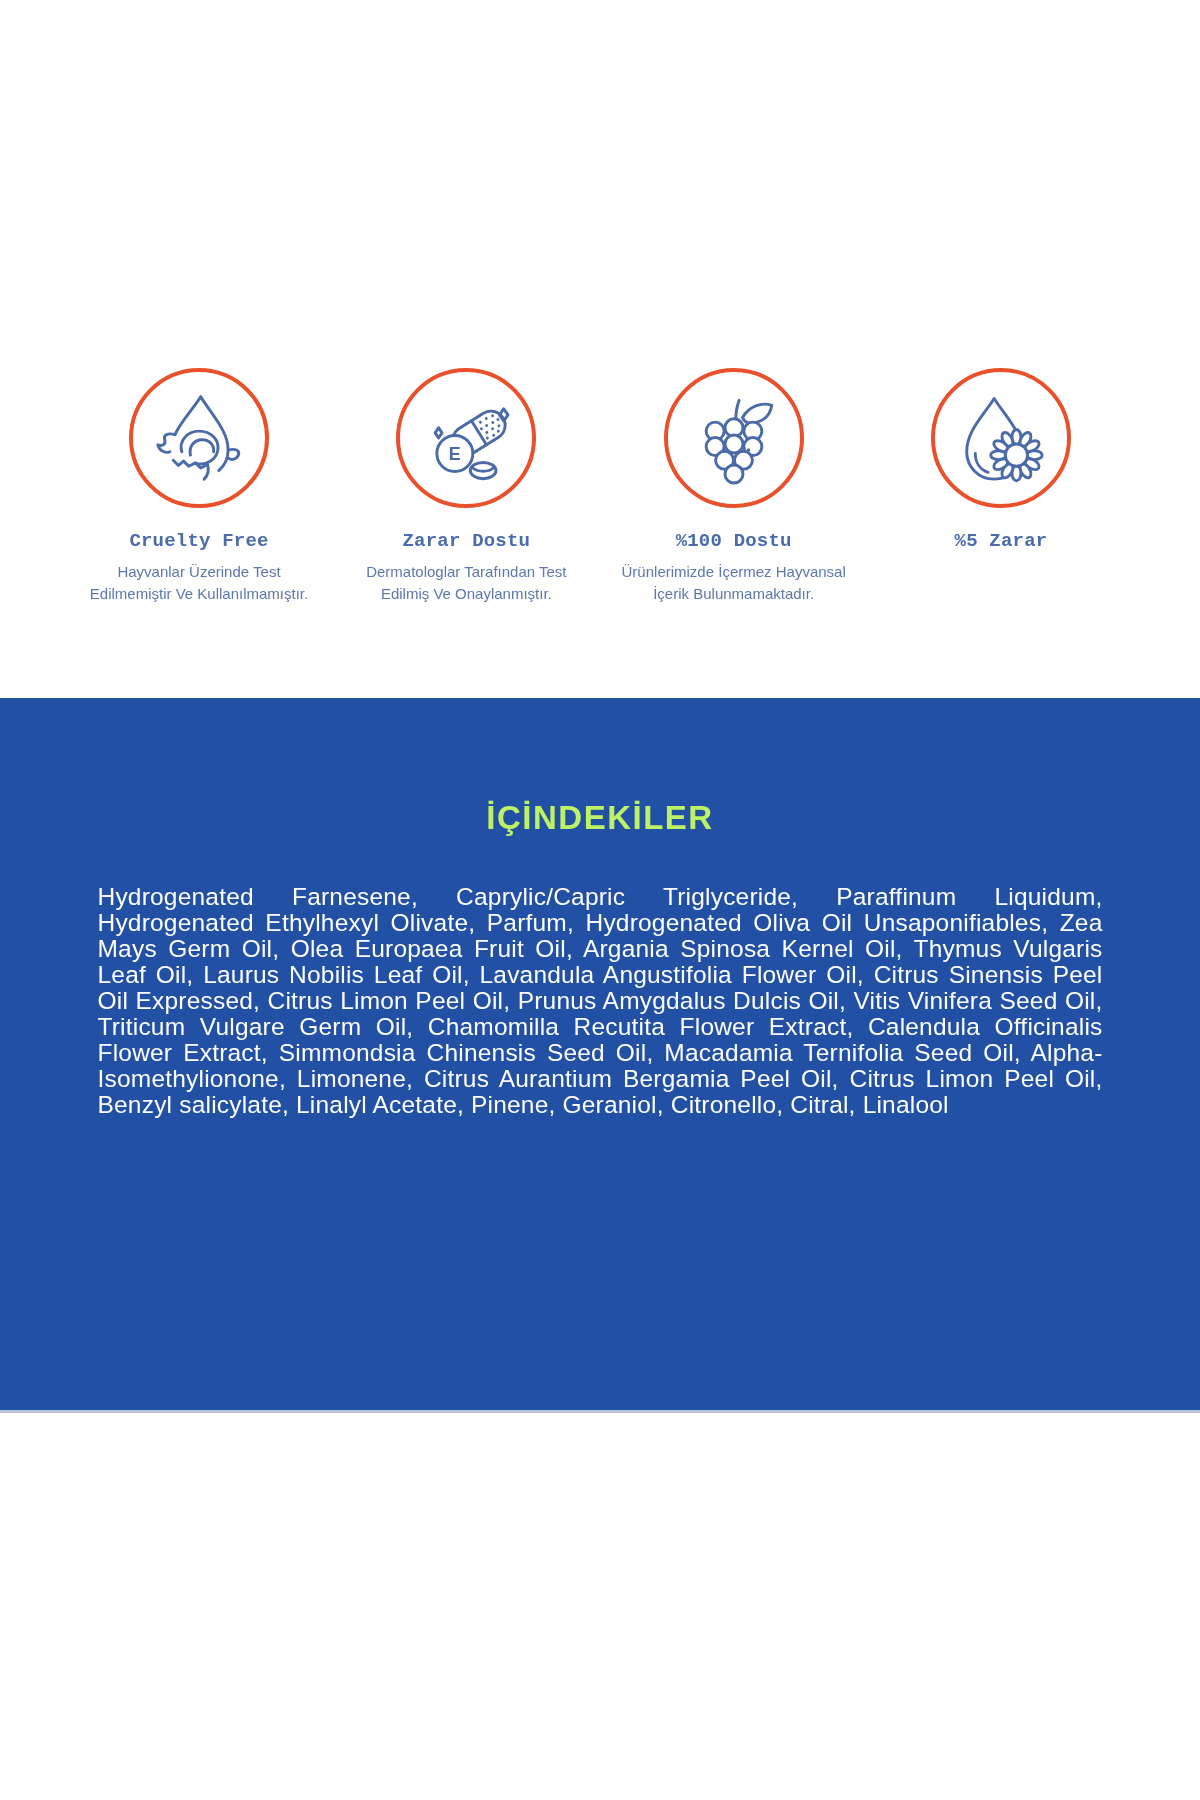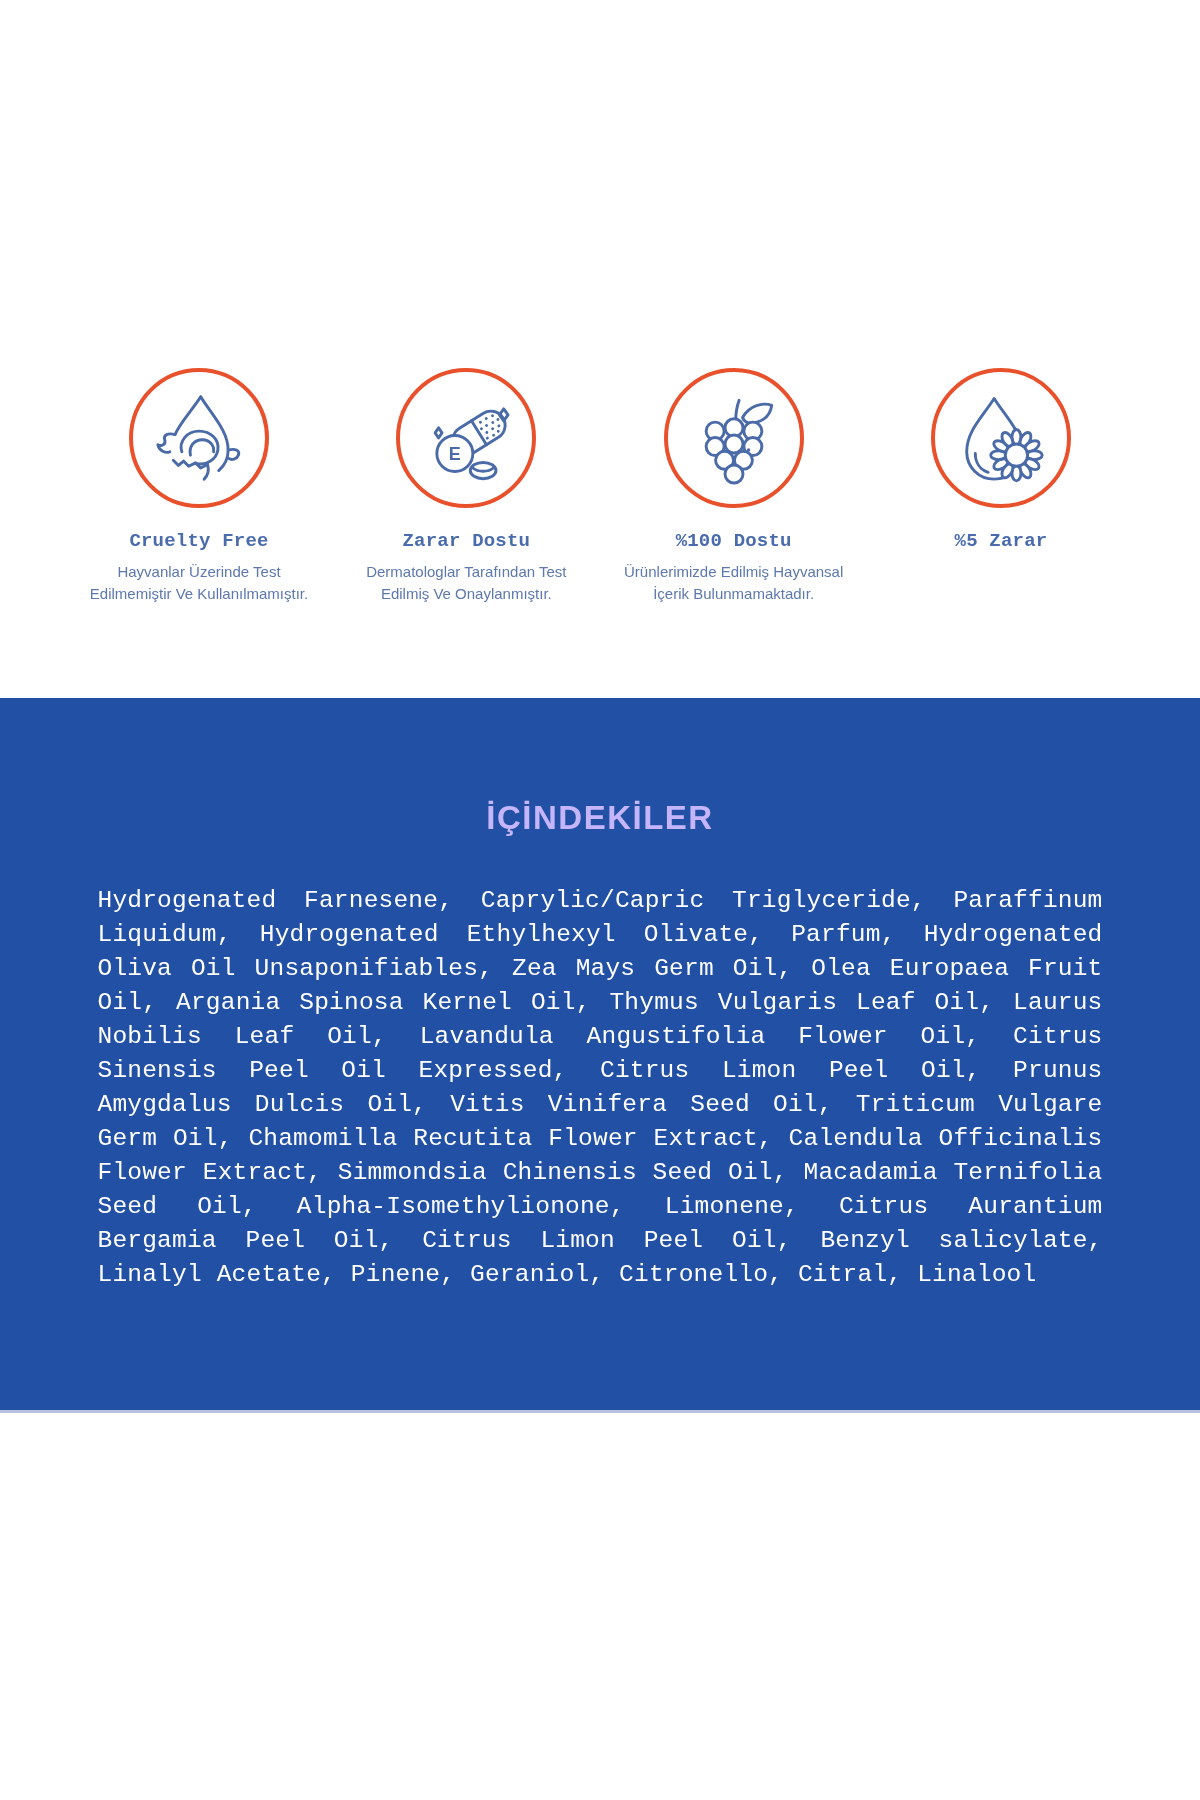--- a/index.html
+++ b/index.html
@@ -56,35 +56,34 @@
   .ingredients {
     margin-top: 93px;
     width: 1200px;
     height: 715px;
     background: #2150a5;
     border-bottom: 3px solid #b7c3de;
   }
   .ingredients-title {
     padding-top: 100px;
     text-align: center;
-    color: #c4b5fd;
+    color: #bef264;
     font-size: 33px;
     font-weight: bold;
     letter-spacing: 1.5px;
     line-height: 40px;
   }
   .ingredients-text {
     width: 1005px;
     margin: 46px auto 0 auto;
     color: #ffffff;
     font-size: 24.5px;
-    line-height: 34px;
+    line-height: 26px;
     text-align: justify;
     letter-spacing: 0.2px;
-    font-family: Liberation Mono, monospace;
   }
 
   .icon-stroke { stroke: #4a6ba8; fill: none; stroke-width: 3.4; stroke-linecap: round; stroke-linejoin: round; }
   .icon-fill   { fill: #4a6ba8; stroke: none; }
   .icon-mask   { fill: #ffffff; stroke: #4a6ba8; stroke-width: 3.4; stroke-linecap: round; stroke-linejoin: round; }
   .icon-letter { fill: #4a6ba8; font-family: "Liberation Sans", sans-serif; font-weight: bold; font-size: 21px; }
 </style>
 </head>
 <body>
 
@@ -164,21 +163,21 @@
         <circle class="icon-mask" cx="48" cy="80" r="10.5"></circle>
         <circle class="icon-mask" cx="70" cy="77" r="10.5"></circle>
         <circle class="icon-mask" cx="92" cy="80" r="10.5"></circle>
         <circle class="icon-mask" cx="59" cy="96" r="10.5"></circle>
         <circle class="icon-mask" cx="81" cy="96" r="10.5"></circle>
         <circle class="icon-mask" cx="70" cy="112" r="10.5"></circle>
         <circle class="icon-fill" cx="87" cy="84" r="2"></circle>
       </svg>
     </div>
     <div class="feature-label">%100 Dostu</div>
-    <div class="feature-desc">Ürünlerimizde Edilmiş Hayvansal İçerik Bulunmamaktadır.</div>
+    <div class="feature-desc">Ürünlerimizde İçermez Hayvansal İçerik Bulunmamaktadır.</div>
   </div>
 
   <div class="feature">
     <div class="icon-circle">
       <svg width="120" height="120" viewBox="0 0 140 140">
 
         <path class="icon-stroke" d="M62 24 C76 46 94 62 94 86 C94 104 80 118 62 118 C44 118 30 104 30 86 C30 62 48 46 62 24 Z"></path>
         <path class="icon-stroke" d="M40 88 C40 99 46 107 55 110"></path>
 
         <g>

